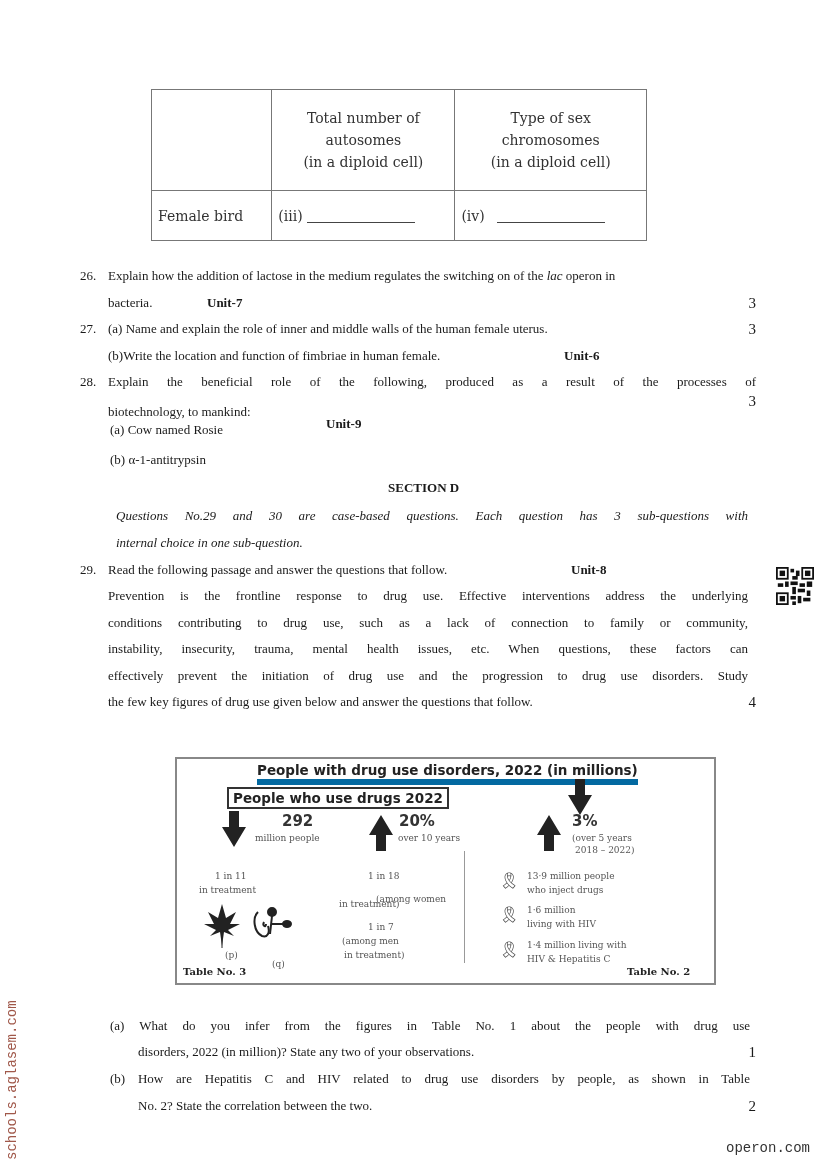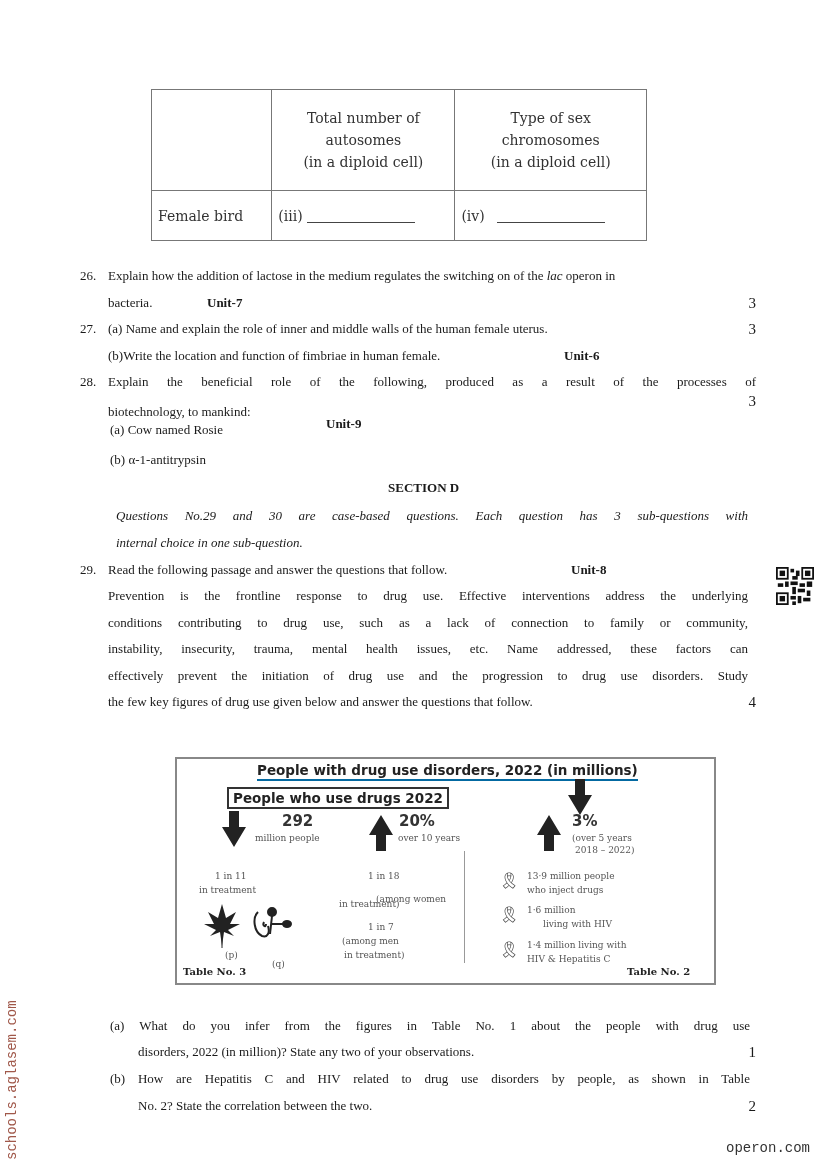--- a/index.html
+++ b/index.html
@@ -16,21 +16,21 @@
                 border-collapse:collapse; font-family:"DejaVu Serif", serif; font-size:14px; color:#333; }
   .bird-table td { border:1.5px solid #777; padding:0 6px; }
   .bird-table .hdr td { height:76px; text-align:center; line-height:22px; }
   .bird-table .row td { height:37px; }
   .blank { display:inline-block; width:108px; border-bottom:1px solid #444; margin-left:10px; vertical-align:-2px; }
 
   
   .info { position:absolute; left:175px; top:757px; width:537px; height:224px;
           border:2px solid #888; background:#fff; font-family:"DejaVu Serif", serif; color:#444; }
   .info .title { position:absolute; left:80px; top:3px; font-family:"DejaVu Sans", sans-serif; font-weight:bold;
-                 font-size:13.5px; color:#222; border-bottom:2px solid #0369a1; padding-bottom:1px; white-space:nowrap; }
+                 font-size:13.5px; color:#222; border-bottom:6px solid #0369a1; padding-bottom:1px; white-space:nowrap; }
   .info .box { position:absolute; left:50px; top:28px; border:2px solid #333; padding:1px 4px;
                font-family:"DejaVu Sans", sans-serif; font-weight:bold; font-size:13.5px; color:#222; white-space:nowrap; }
   .big { font-family:"DejaVu Sans", sans-serif; font-weight:bold; font-size:15px; color:#333; }
   .sm { font-size:9px; line-height:12px; color:#555; white-space:nowrap; }
   .vline { position:absolute; left:287px; top:92px; width:1px; height:112px; background:#999; }
   .tbl-label { position:absolute; font-family:"DejaVu Serif", serif; font-weight:bold; font-size:10px; color:#222; }
   .ribbon { position:absolute; font-size:16px; color:#444; }
 
   .watermark-side { position:absolute; left:4px; top:1160px; transform:rotate(-90deg); transform-origin:left top;
                     font-family:"Liberation Mono", monospace; font-size:14px; color:#a0584a; white-space:nowrap; }
@@ -86,21 +86,21 @@
 <div class="abs txt bold" style="left:388px;top:479px;">SECTION D</div>
 <div class="abs txt ital" style="left:116px;top:507px;width:632px;text-align:justify;text-align-last:justify;">Questions No.29 and 30 are case-based questions. Each question has 3 sub-questions with</div>
 <div class="abs txt ital" style="left:116px;top:534px;">internal choice in one sub-question.</div>
 
 <div class="abs txt" style="left:80px;top:561px;">29.</div>
 <div class="abs txt" style="left:108px;top:561px;">Read the following passage and answer the questions that follow.</div>
 <div class="abs txt bold" style="left:571px;top:561px;">Unit-8</div>
 
 <div class="abs txt" style="left:108px;top:587px;width:640px;text-align:justify;text-align-last:justify;">Prevention is the frontline response to drug use. Effective interventions address the underlying</div>
 <div class="abs txt" style="left:108px;top:614px;width:640px;text-align:justify;text-align-last:justify;">conditions contributing to drug use, such as a lack of connection to family or community,</div>
-<div class="abs txt" style="left:108px;top:640px;width:640px;text-align:justify;text-align-last:justify;">instability, insecurity, trauma, mental health issues, etc. Name addressed, these factors can</div>
+<div class="abs txt" style="left:108px;top:640px;width:640px;text-align:justify;text-align-last:justify;">instability, insecurity, trauma, mental health issues, etc. When questions, these factors can</div>
 <div class="abs txt" style="left:108px;top:667px;width:640px;text-align:justify;text-align-last:justify;">effectively prevent the initiation of drug use and the progression to drug use disorders. Study</div>
 <div class="abs txt" style="left:108px;top:693px;">the few key figures of drug use given below and answer the questions that follow.</div>
 <div class="marks txt" style="top:693px;">4</div>
 
 <svg class="qr" viewBox="0 0 21 21">
   <rect width="21" height="21" fill="#fff"></rect>
   <g fill="#111">
     <rect x="0" y="0" width="7" height="7"></rect>
       <rect x="1" y="1" width="5" height="5" fill="#fff"></rect>
       <rect x="2" y="2" width="3" height="3"></rect>
@@ -183,21 +183,21 @@
   <div class="abs sm" style="left:162px;top:139px;">in treatment)</div>
   <div class="abs sm" style="left:191px;top:162px;">1 in 7</div>
   <div class="abs sm" style="left:165px;top:176px;">(among men</div>
   <div class="abs sm" style="left:167px;top:190px;">in treatment)</div>
 
   <div class="ribbon" style="left:322px;top:112px;">🎗</div>
   <div class="abs sm" style="left:350px;top:111px;">13·9 million people</div>
   <div class="abs sm" style="left:350px;top:125px;">who inject drugs</div>
   <div class="ribbon" style="left:322px;top:146px;">🎗</div>
   <div class="abs sm" style="left:350px;top:145px;">1·6 million</div>
-  <div class="abs sm" style="left:350px;top:159px;margin-left:16px;">living with HIV</div>
+  <div class="abs sm" style="left:350px;top:159px;">living with HIV</div>
   <div class="ribbon" style="left:322px;top:181px;">🎗</div>
   <div class="abs sm" style="left:350px;top:180px;">1·4 million living with</div>
   <div class="abs sm" style="left:350px;top:194px;">HIV &amp; Hepatitis C</div>
   <div class="tbl-label" style="left:450px;top:207px;">Table No. 2</div>
 </div>
 
 <div class="abs txt" style="left:110px;top:1017px;width:640px;text-align:justify;text-align-last:justify;">(a)  What do you infer from the figures in Table No. 1 about the people with drug use</div>
 <div class="abs txt" style="left:138px;top:1043px;">disorders, 2022 (in million)? State any two of your observations.</div>
 <div class="marks txt" style="top:1043px;">1</div>
 <div class="abs txt" style="left:110px;top:1070px;width:640px;text-align:justify;text-align-last:justify;">(b)  How are Hepatitis C and HIV related to drug use disorders by people, as shown in Table</div>

